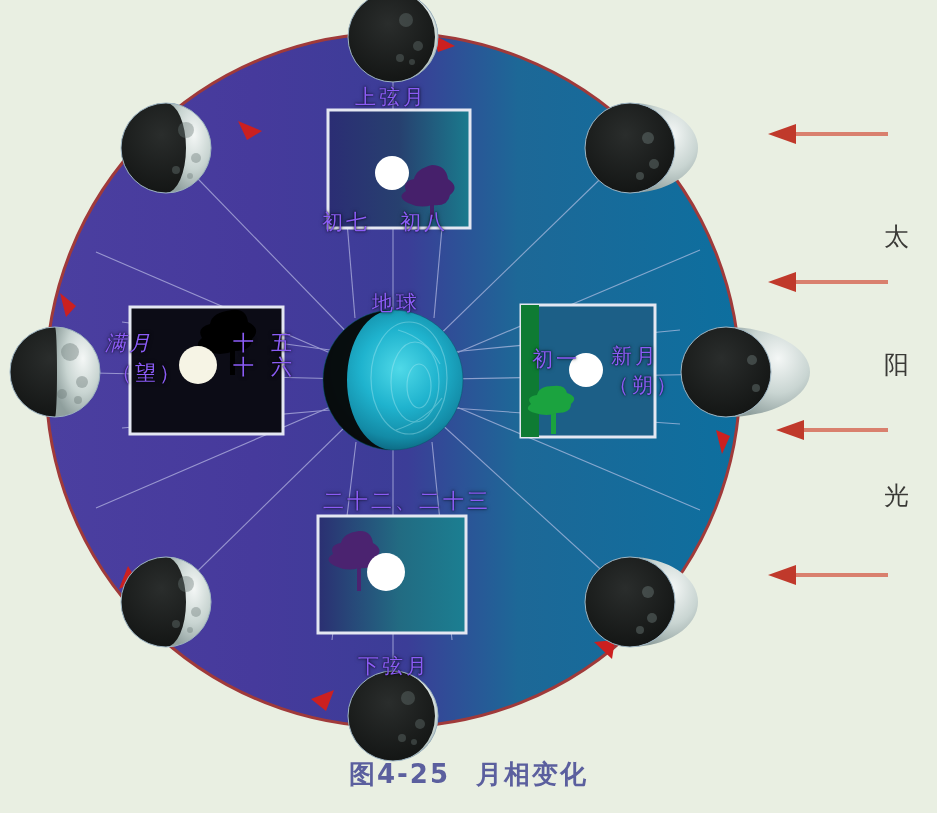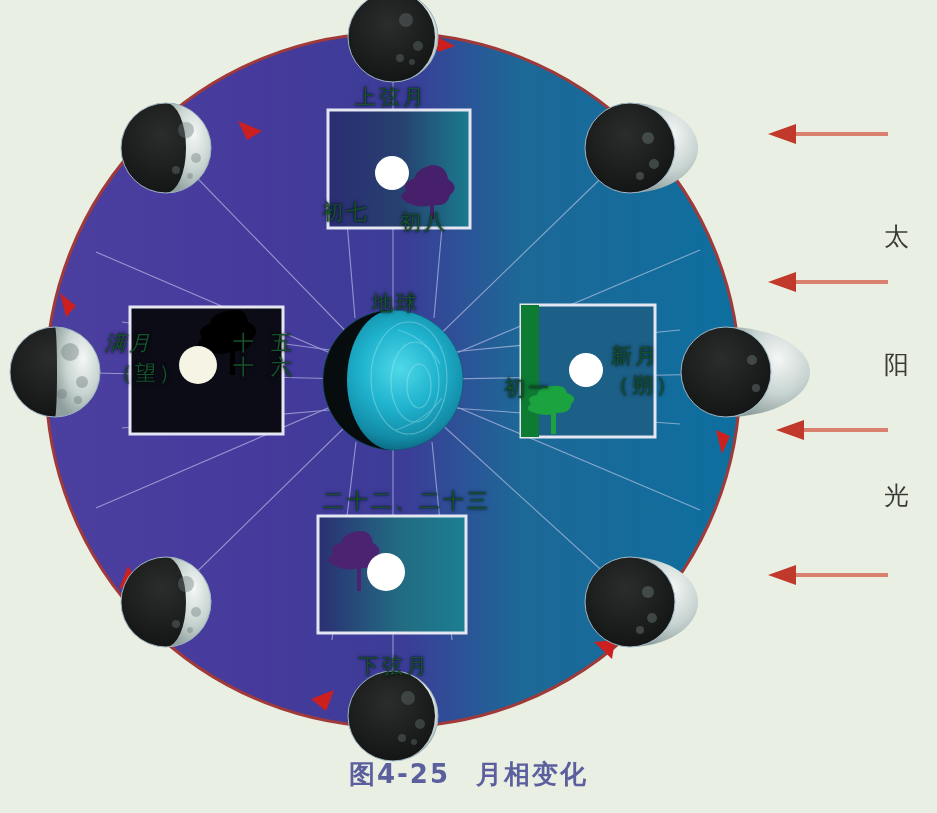--- a/index.html
+++ b/index.html
@@ -29,21 +29,21 @@
   }
   
   .cn {
     position: absolute;
     font-family: "DejaVu Sans", "Liberation Sans", sans-serif;
     white-space: pre;
     line-height: 1.05;
     pointer-events: none;
   }
   .label-white {
-    color: #14532d;
+    color: #8b5cf6;
     text-shadow: 0 0 2px rgba(0,0,0,.85), 0 0 4px rgba(0,0,0,.55);
     letter-spacing: 3px;
     font-size: 21px;
   }
   .sun-label {
     color: #3a3a36;
     font-size: 25px;
     letter-spacing: 1px;
     text-shadow: 0 0 1px rgba(255,255,255,.4);
   }
@@ -310,35 +310,35 @@
       <g>
         <line x1="888" y1="575" x2="792" y2="575" stroke="#d9806e" stroke-width="4"></line>
         <path d="M768,575 L796,565 L796,585 Z" fill="#c0392b"></path>
       </g>
     </g>
   </svg>
 
   <div class="cn label-white" style="left:372px; top:292px;">地球</div>
 
   <div class="cn label-white" style="left:355px; top:86px;">上弦月</div>
-  <div class="cn label-white" style="left:322px; top:201px;">初七</div>
+  <div class="cn label-white" style="left:322px; top:211px;">初七</div>
   <div class="cn label-white" style="left:400px; top:211px;">初八</div>
 
   <div class="cn label-white" style="left:105px; top:332px;font-style:italic;">满月</div>
   <div class="cn label-white" style="left:111px; top:362px;">（望）</div>
   <div class="vstack cn label-white" style="left:233px; top:332px;">
     <span>十</span>
     <span>十</span>
   </div>
   <div class="vstack cn label-white" style="left:271px; top:332px;">
     <span>五</span>
     <span>六</span>
   </div>
 
-  <div class="cn label-white" style="left:504px; top:348px;margin-top:29px;">初一</div>
+  <div class="cn label-white" style="left:532px; top:348px;">初一</div>
   <div class="cn label-white" style="left:611px; top:345px;">新月</div>
   <div class="cn label-white" style="left:608px; top:374px;">（朔）</div>
 
   <div class="cn label-white" style="left:300px; top:490px;margin-left:23px;">二十二、二十三</div>
   <div class="cn label-white" style="left:358px; top:655px;">下弦月</div>
 
   <div class="cn sun-label" style="left:884px; top:224px;">太</div>
   <div class="cn sun-label" style="left:884px; top:352px;">阳</div>
   <div class="cn sun-label" style="left:884px; top:483px;">光</div>
 

